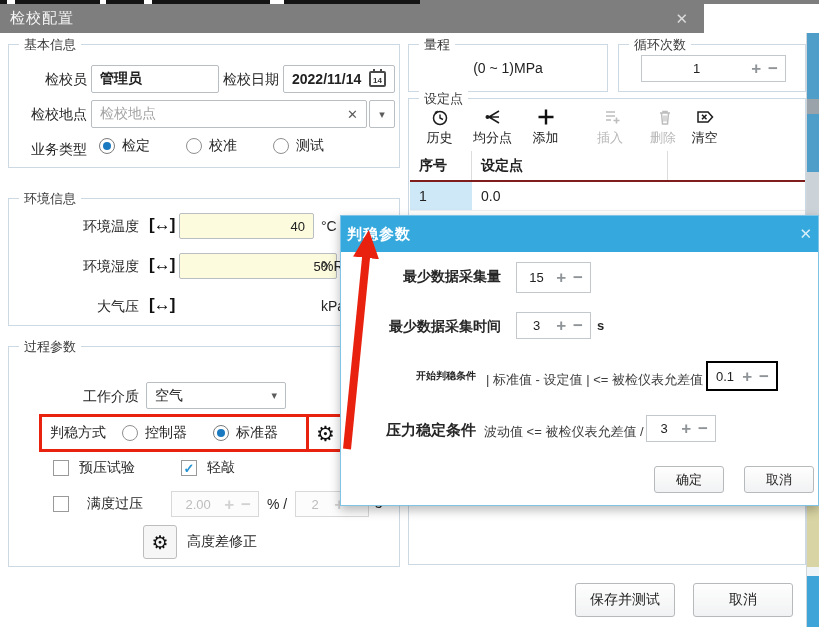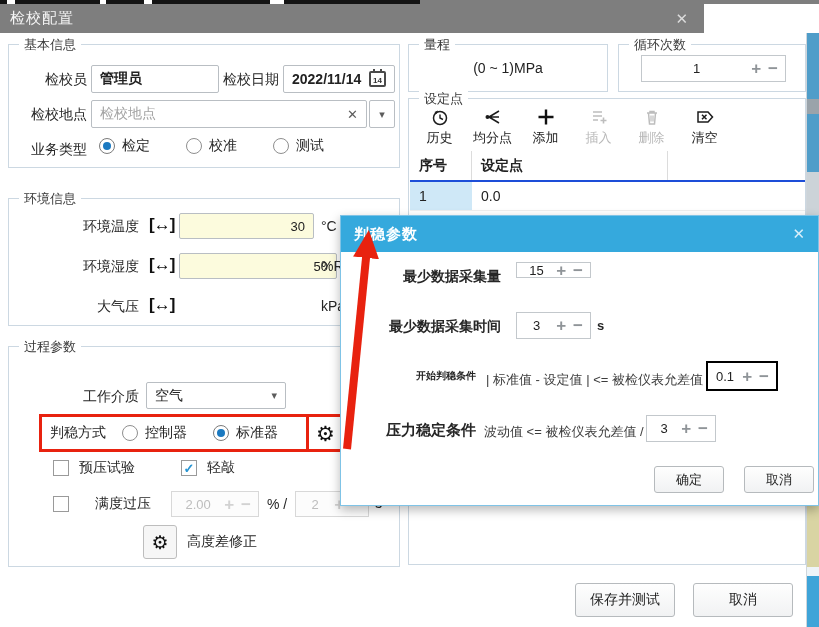--- a/index.html
+++ b/index.html
@@ -45,32 +45,32 @@
   .gearbtn{position:absolute;width:32px;height:32px;border:1px solid #bdbdbd;border-radius:3px;
            background:#f6f6f6;display:flex;align-items:center;justify-content:center;}
   .combo-arrow{color:#5c5c5c;font-size:11px;}
   .btn{position:absolute;border:1px solid #b6babd;border-radius:3px;background:linear-gradient(#fefefe,#f1f2f3);
        display:flex;align-items:center;justify-content:center;color:#1f1f1f;box-sizing:border-box;}
   
   .redbox{position:absolute;border:3px solid #e8220f;background:transparent;z-index:3;
           display:flex;align-items:center;box-sizing:border-box;}
   
   .tbtn{width:49px;display:flex;flex-direction:column;align-items:center;gap:2px;font-size:13px;color:#1c1c1c;}
-  .tbtn.disabled{color:#b8b8b8;}
+  .tbtn.disabled{color:#b8b8b8;align-items:flex-end;}
   .tbtn svg{display:block;}
   
-  .thead{position:absolute;display:flex;border-bottom:2px solid #1d4ed8;font-weight:700;justify-content:space-between;}
+  .thead{position:absolute;display:flex;border-bottom:2px solid #7f1d1d;font-weight:700;justify-content:space-between;}
   .thead .c{display:flex;align-items:center;padding-left:9px;box-sizing:border-box;border-right:1px solid #dcdcdc;height:100%;}
   .trow{position:absolute;display:flex;border-bottom:1px solid #eee;}
   .trow .c{display:flex;align-items:center;padding-left:9px;box-sizing:border-box;height:100%;}
   
   .dlg{position:absolute;left:340px;top:215px;width:479px;height:291px;background:#fff;
        border:1px solid #7fc3e6;box-shadow:0 4px 10px rgba(0,0,0,.28);z-index:10;box-sizing:border-box;}
   .dlg-title{position:absolute;left:0;top:0;right:0;height:36px;background:#35a9dd;display:flex;align-items:center;
-             padding:0 13px;box-sizing:border-box;}
+             padding:0 6px;box-sizing:border-box;}
   .dlg-title .t{color:#fff;font-size:15px;font-weight:700;letter-spacing:1px;}
   .dlg-title .x{margin-left:auto;color:#d8effa;font-size:15px;}
   .calicon{width:17px;height:16px;border:2px solid #4a4a4a;border-radius:2px;position:relative;
            display:flex;align-items:flex-end;justify-content:center;font-size:8px;font-weight:700;color:#333;box-sizing:border-box;}
   .calicon::before{content:"";position:absolute;top:-4px;left:2px;width:2px;height:4px;background:#4a4a4a;}
   .calicon::after{content:"";position:absolute;top:-4px;right:2px;width:2px;height:4px;background:#4a4a4a;}
   .sliver{position:absolute;left:807px;width:12px;z-index:2;}
   .arrowlayer{position:absolute;left:0;top:0;z-index:20;pointer-events:none;}
 </style>
 </head>
@@ -138,21 +138,21 @@
       </span>
     </div>
   </div>
 
   <div class="group" style="left:8px;top:198px;width:392px;height:128px">
     <span class="legend">环境信息</span>
 
     <div class="rlabel lbl" style="left:0;top:19px;width:130px">环境温度</div>
     <span class="abs rangeicon" style="left:140px;top:16px">[↔]</span>
     <div class="input yellow" style="left:170px;top:14px;width:135px;height:26px">
-      <span>30</span>
+      <span>40</span>
     </div>
     <span class="abs lbl" style="left:312px;top:19px">°C</span>
 
     <div class="rlabel lbl" style="left:0;top:59px;width:130px">环境湿度</div>
     <span class="abs rangeicon" style="left:140px;top:56px">[↔]</span>
     <div class="input yellow" style="left:170px;top:54px;width:158px;height:26px">
       <span>50</span>
     </div>
     <span class="abs lbl" style="left:312px;top:59px">%RH</span>
 
@@ -173,21 +173,21 @@
     <div class="abs" style="left:44px;top:112px;display:flex;align-items:center;gap:10px">
       <span class="cb"></span>
       <span class="lbl">预压试验</span>
       <span style="width:26px"></span>
       <span class="cb">
           <span class="mark">✓</span>
         </span>
       <span class="lbl">轻敲</span>
     </div>
 
-    <div class="abs" style="left:44px;top:148px;display:flex;align-items:center;gap:26px">
+    <div class="abs" style="left:44px;top:148px;display:flex;align-items:center;gap:18px">
       <span class="cb"></span>
       <span class="lbl">满度过压</span>
     </div>
     <div class="spin disabled" style="left:162px;top:144px;width:88px;height:26px">
       <span class="val">2.00</span>
       <span class="pm">+</span>
       <span class="pm">−</span>
     </div>
     <span class="abs lbl" style="left:258px;top:149px">% /</span>
     <div class="spin disabled" style="left:286px;top:144px;width:74px;height:26px">
@@ -301,21 +301,21 @@
     <span>取消</span>
   </div>
 
   <div class="dlg">
     <div class="dlg-title">
       <span class="t">判稳参数</span>
       <span class="x">✕</span>
     </div>
 
     <div class="rlabel lbl bold" style="left:0;top:52px;width:160px">最少数据采集量</div>
-    <div class="spin" style="left:175px;top:46px;width:75px;height:16px">
+    <div class="spin" style="left:175px;top:46px;width:75px;height:31px">
       <span class="val">15</span>
       <span class="pm">+</span>
       <span class="pm">−</span>
     </div>
 
     <div class="rlabel lbl bold" style="left:0;top:102px;width:160px">最少数据采集时间</div>
     <div class="spin" style="left:175px;top:96px;width:75px;height:27px">
       <span class="val">3</span>
       <span class="pm">+</span>
       <span class="pm">−</span>

